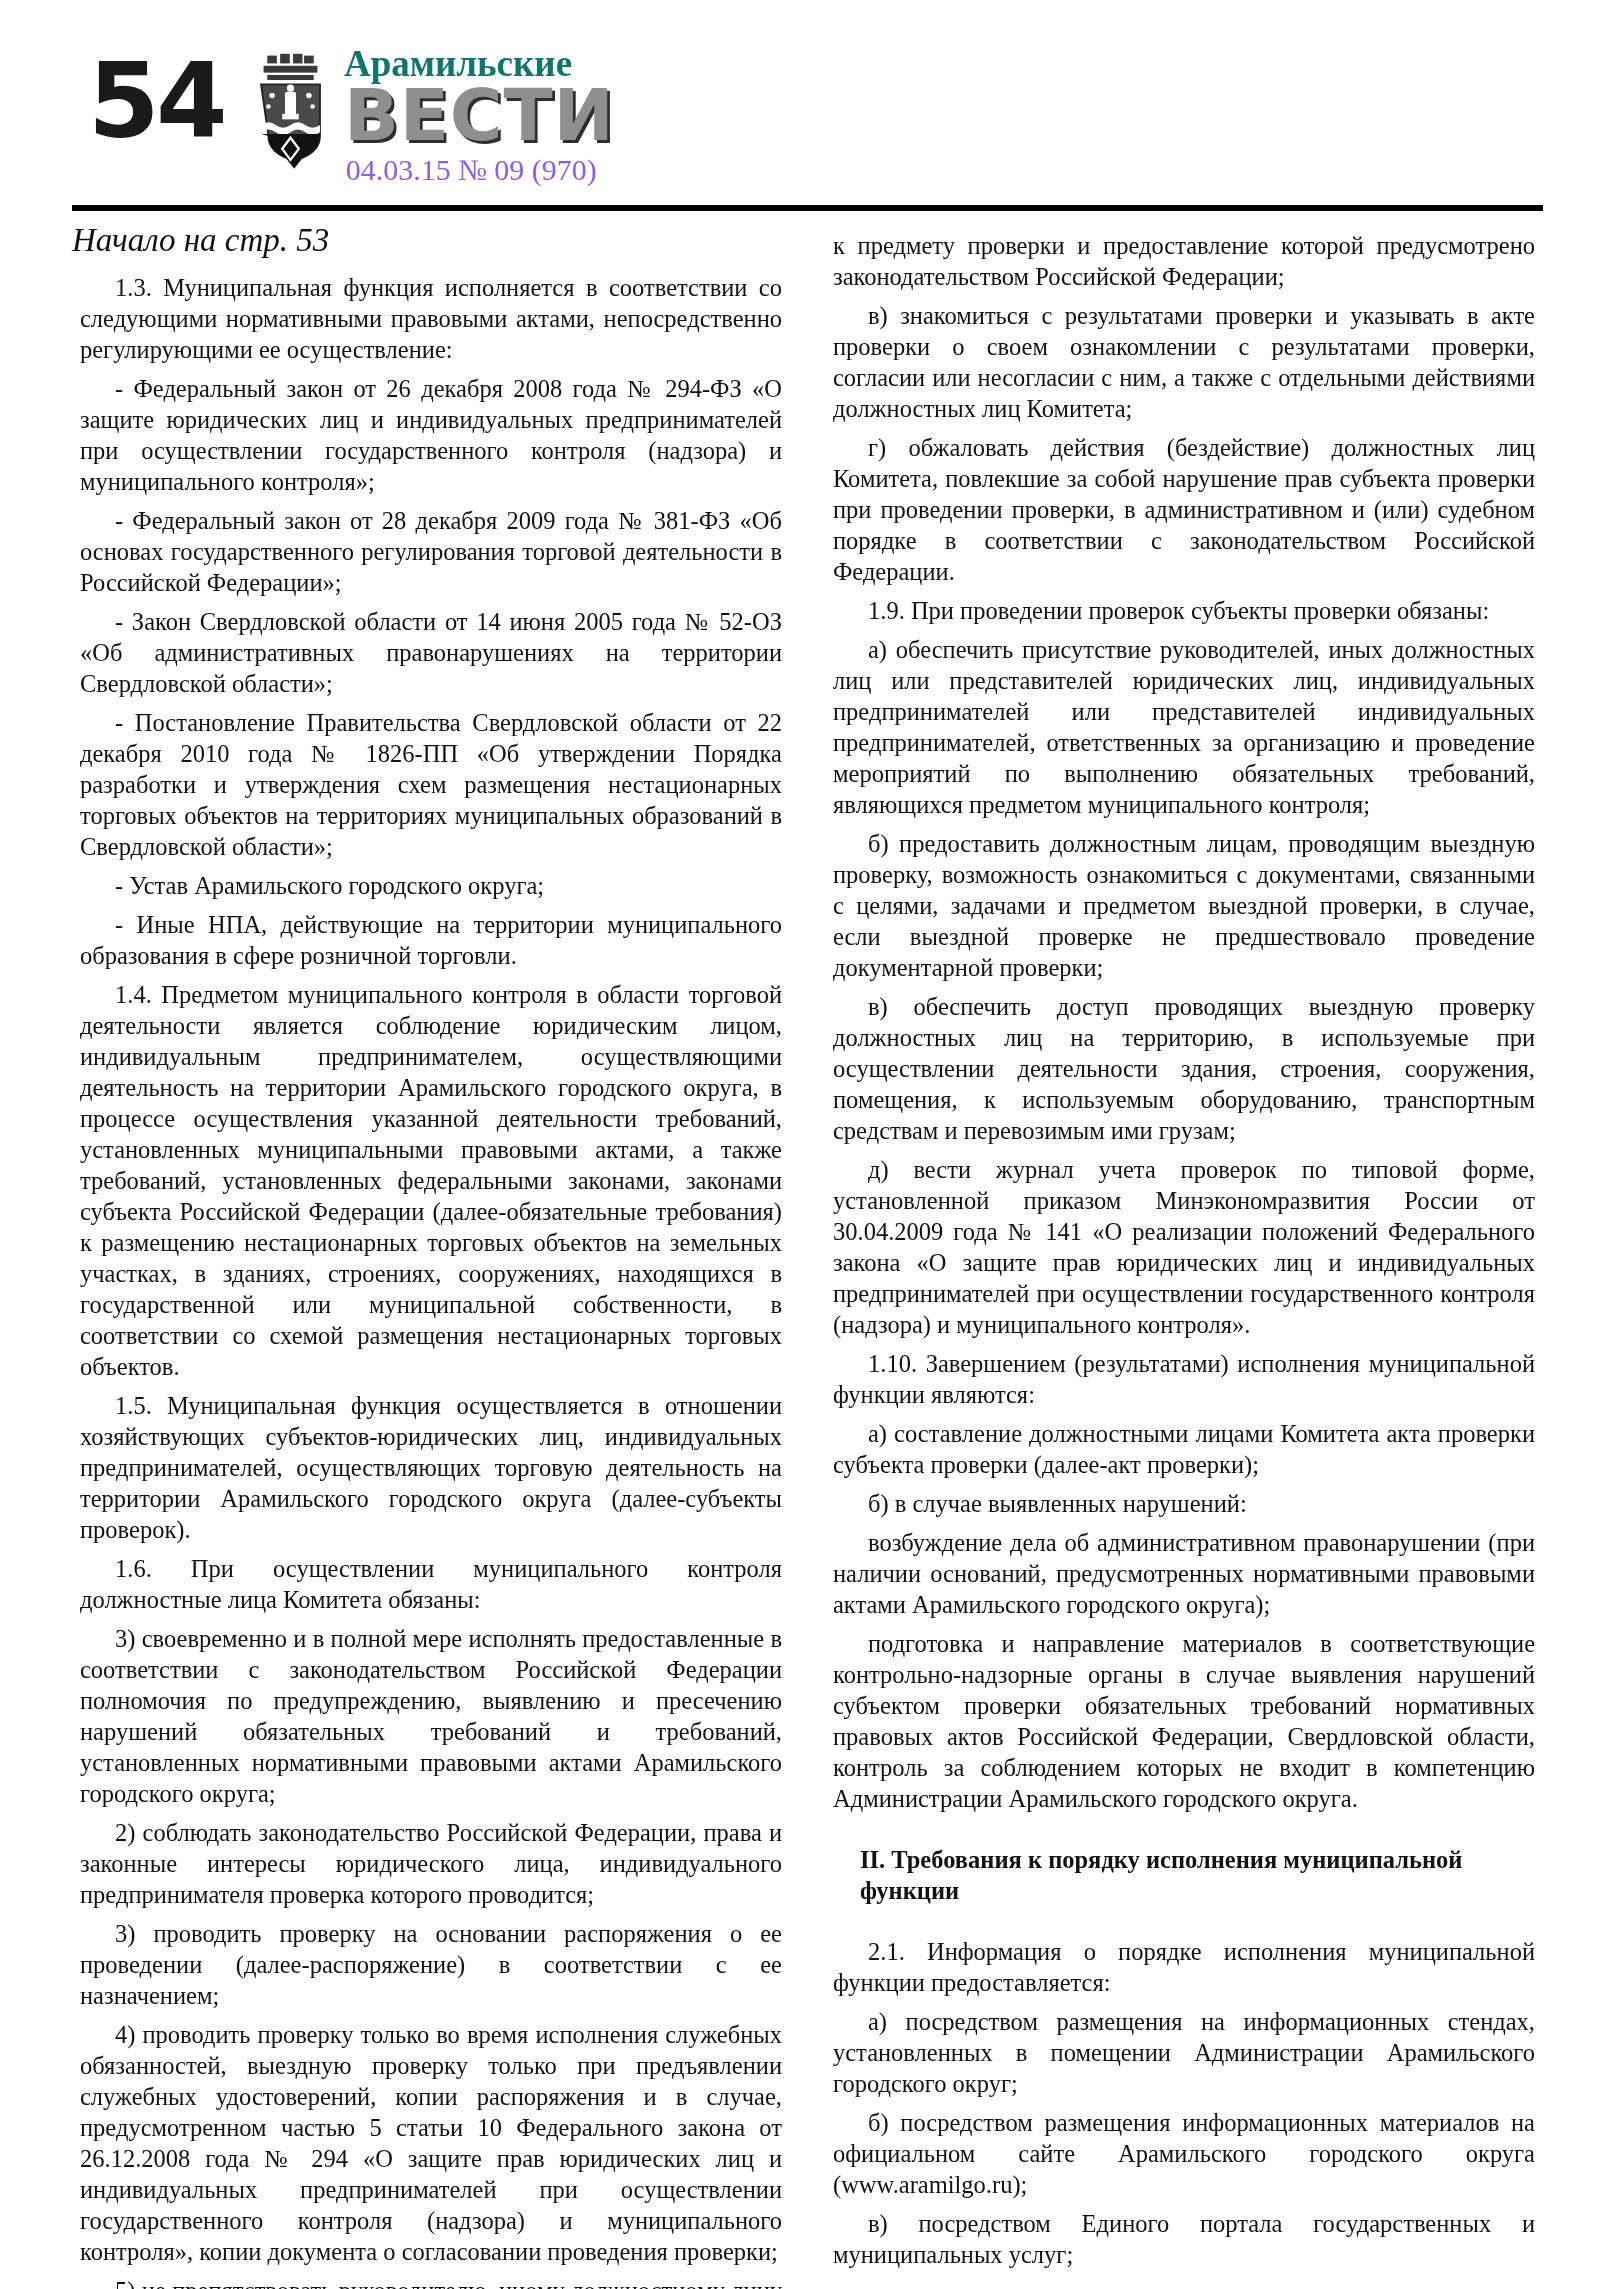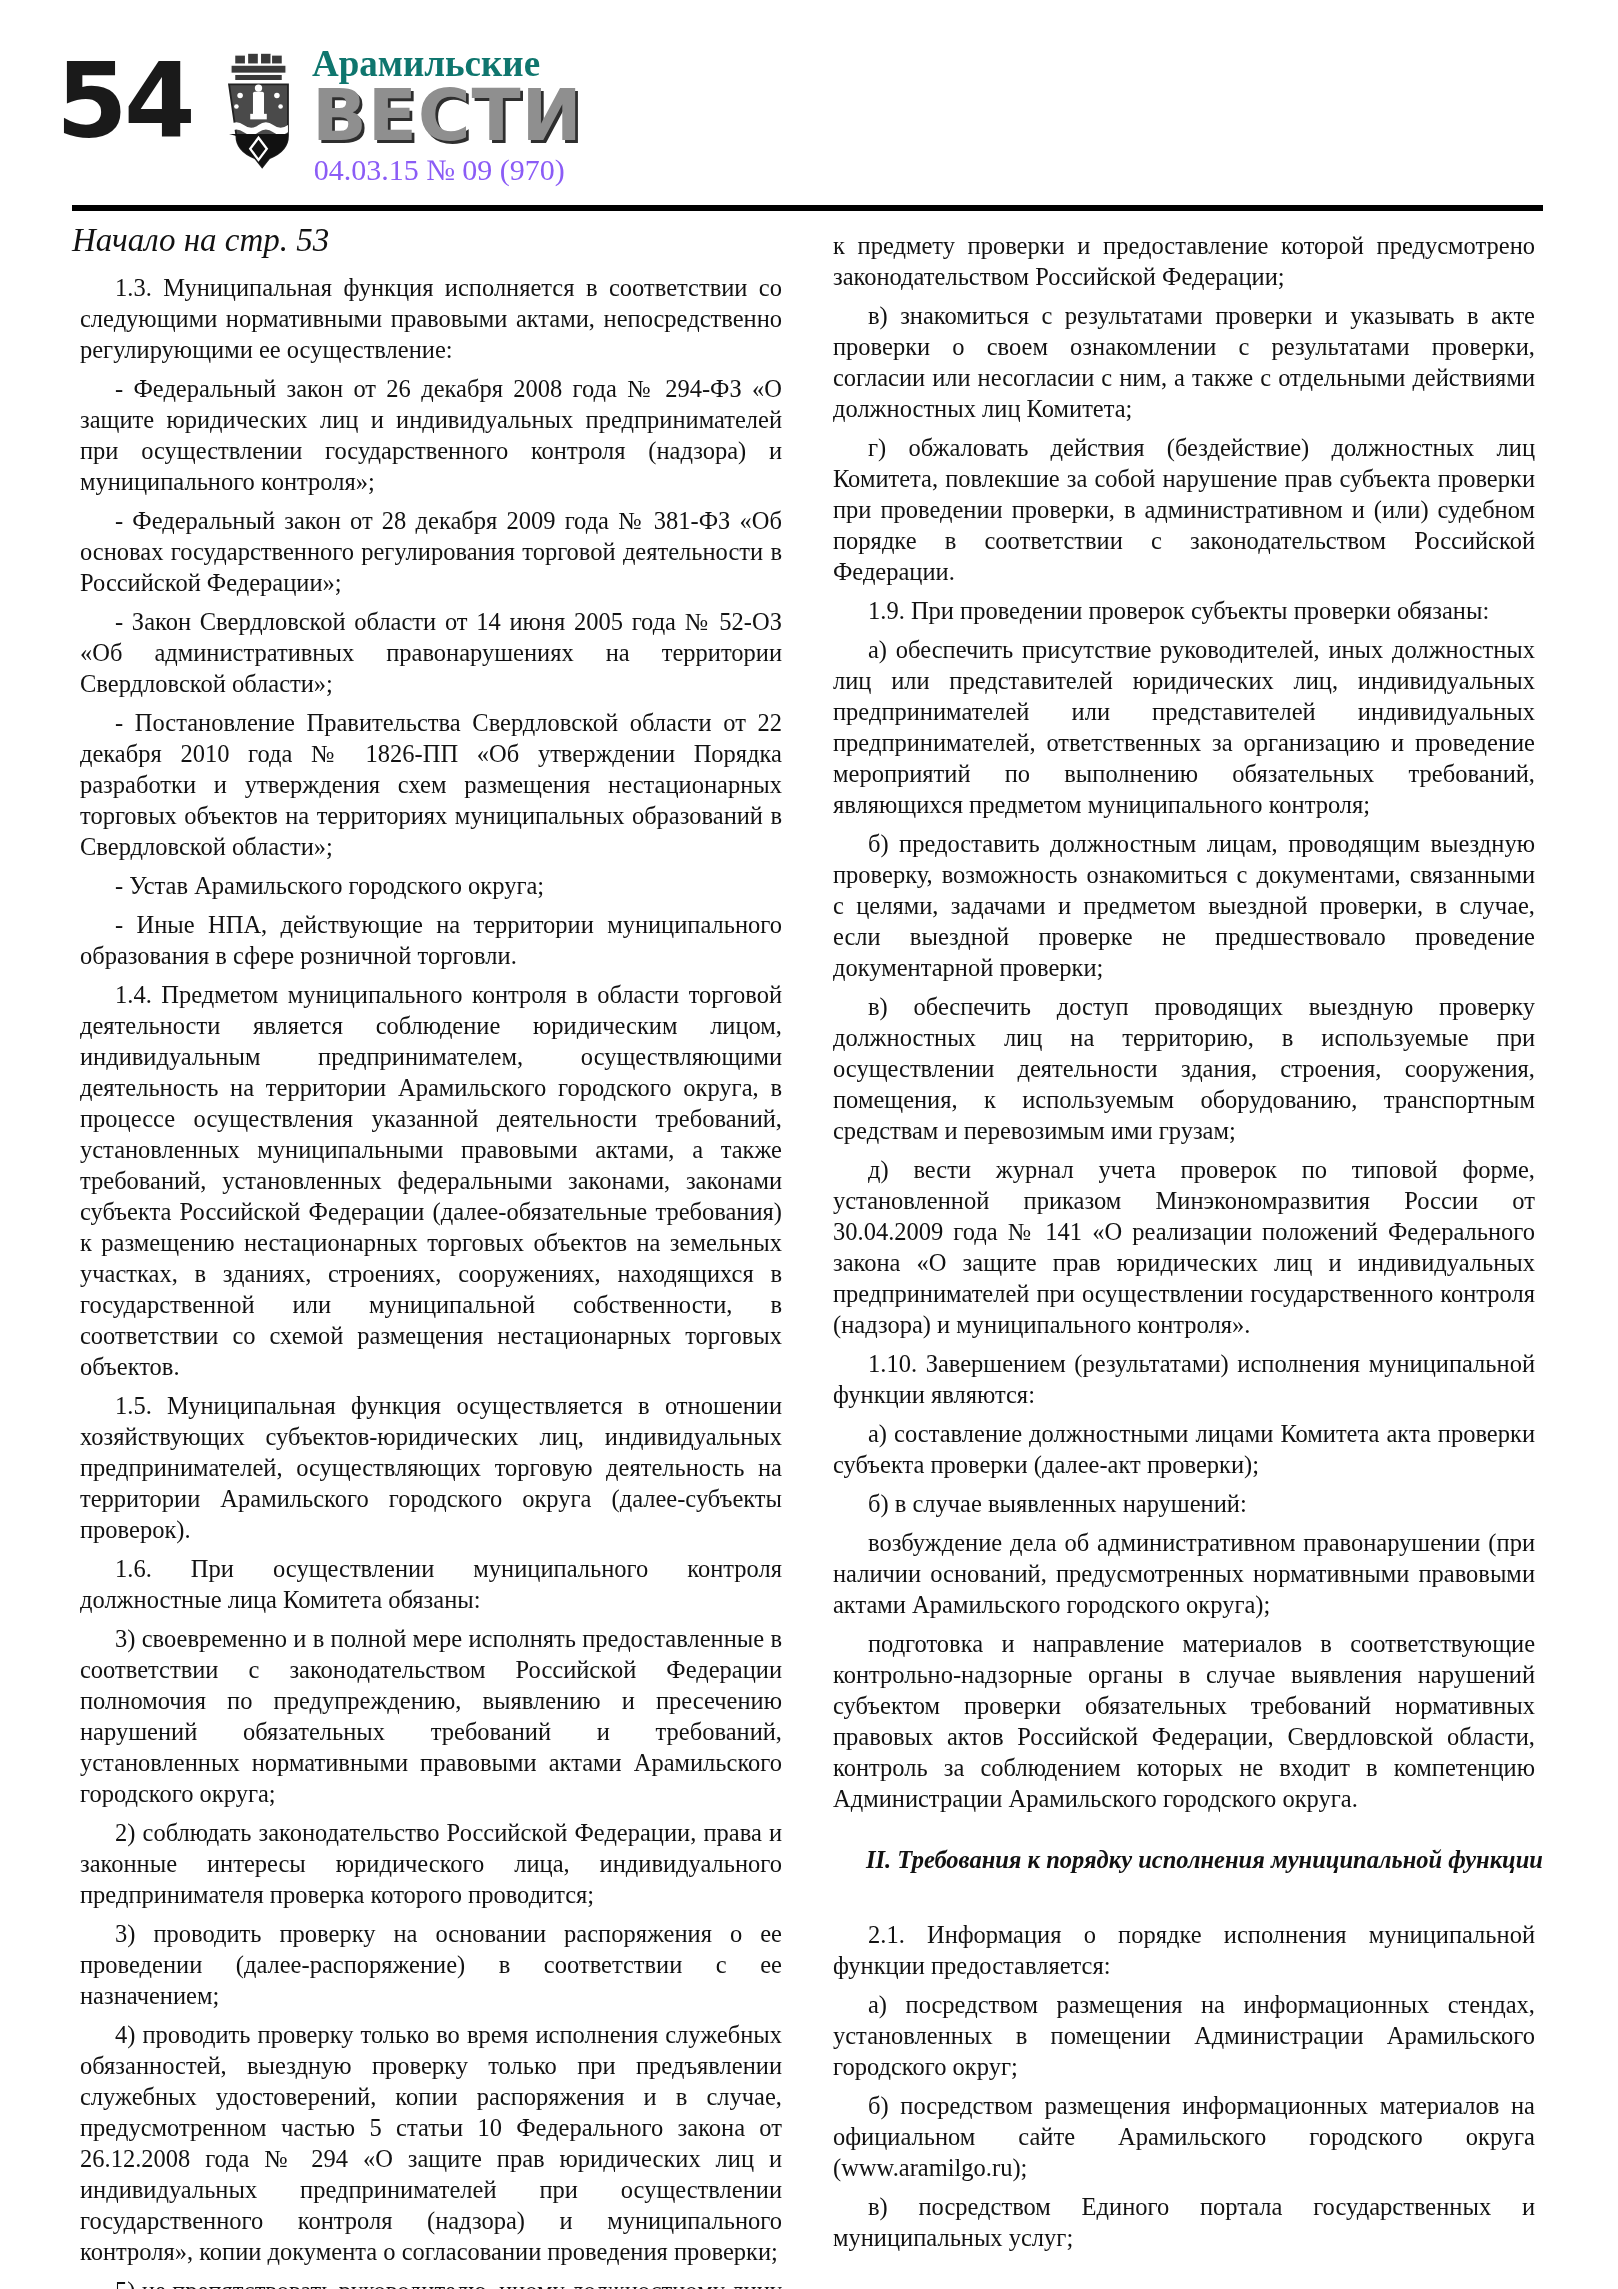--- a/index.html
+++ b/index.html
@@ -6,21 +6,21 @@
   #page{
     position:relative;
     width:1619px;height:2290px;
     background:#ffffff;
     overflow:hidden;
     font-family:"Liberation Serif", serif;
     color:#121212;
   }
   
   #masthead{
-    position:absolute;left:56px;top:44px;width:591px;height:150px;
+    position:absolute;left:88px;top:44px;width:591px;height:150px;
     display:flex;align-items:flex-start;
   }
   .page-num{
     font-family:"DejaVu Sans", sans-serif;
     font-weight:bold;font-size:103px;line-height:89px;
     letter-spacing:-3.7px;color:#1a1a1a;margin-top:13px;
   }
   .arms{margin-left:26px;margin-top:9.2px;}
   .brand{margin-left:13px;display:flex;flex-direction:column;align-items:flex-start;}
   .brand-top{
@@ -48,23 +48,22 @@
   .note{
     font-style:italic;font-size:33px;line-height:37px;margin:0 0 13px 0;
   }
   .para{
     margin:8px;font-size:24.5px;line-height:31px;
     text-align:justify;
   }
   .para.body{text-indent:35px;}
   .para.cont{text-indent:0;}
   .para.heading{
-    font-weight:bold;text-indent:0;text-align:right;
-    margin:30px 0 44px 35px;
-    font-style:italic;
+    font-weight:bold;text-indent:0;text-align:left;
+    margin:30px 0 30px 35px;
   }
 </style>
 </head>
 <body>
 
 <div id="page">
 
   <div id="masthead">
     <div class="page-num">54</div>
     <div class="arms">

